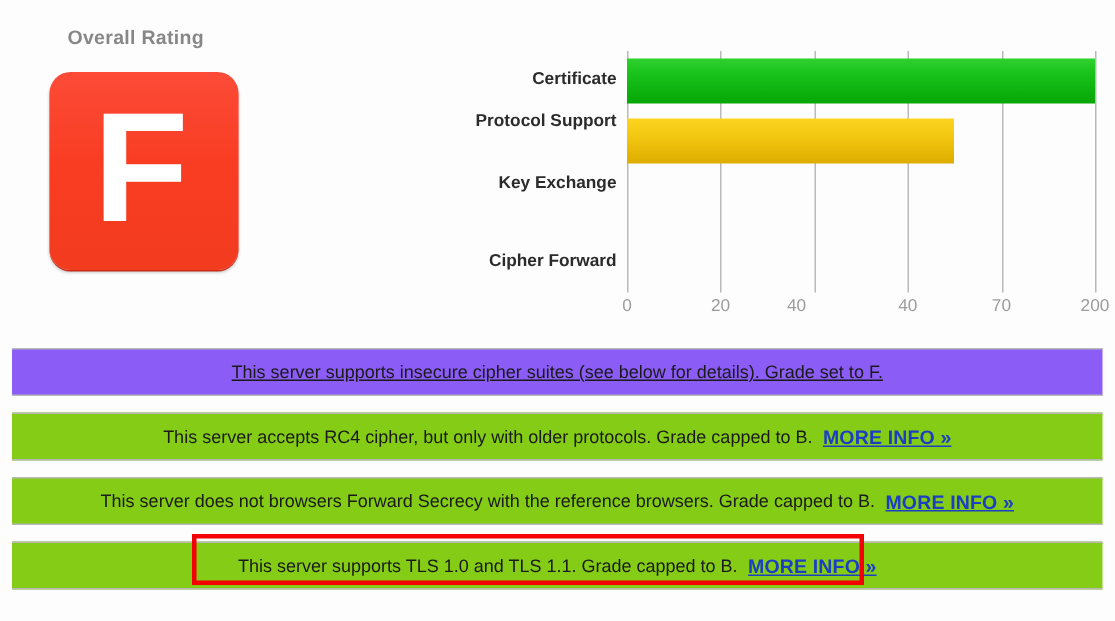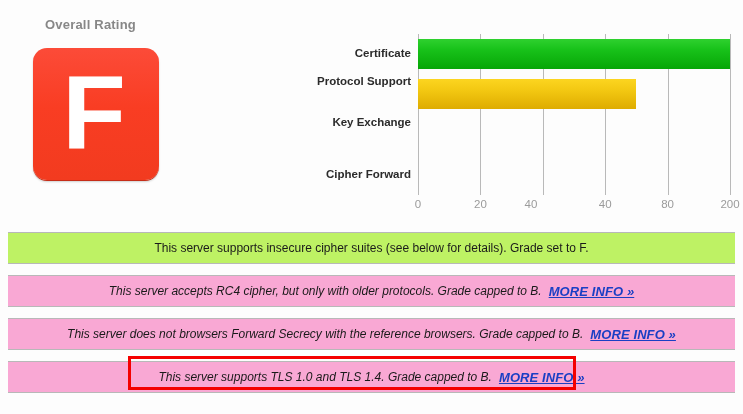--- a/index.html
+++ b/index.html
@@ -58,22 +58,22 @@
   #messages{position:absolute;left:0;top:232px;width:743px;}
   .msg-row{
     position:relative;
     margin:0 8px 11px 8px;
     height:30px;
     border-top:1px solid #b8b8b8;
     border-bottom:1px solid #b8b8b8;
     display:flex;align-items:center;justify-content:center;
     font-size:12px;color:#1a1a1a;
   }
-  .msg-row.pink{background:#bef264;}
-  .msg-row.orange{background:#f9a8d4;font-style:italic;}
+  .msg-row.pink{background:#8b5cf6;text-decoration:underline;}
+  .msg-row.orange{background:#84cc16;}
   .msg-text{white-space:nowrap;}
   .more-info{
     margin-left:7px;
     font-size:13px;font-weight:bold;letter-spacing:.1px;
     color:#1a3fc4;text-decoration:underline;cursor:pointer;
   }
   .msg-row.highlighted .hl-box{
     position:absolute;left:120px;top:-6px;width:448px;height:34px;
     border:3px solid #f40000;
     box-sizing:border-box;
@@ -105,35 +105,35 @@
       <div class="gridline" style="left: 249.6px;"></div>
       <div class="gridline" style="left: 312px;"></div>
       <div class="bar green" style="left: 0px; width: 312px; top: 5.125px;"></div>
       <div class="bar yellow" style="left: 0px; width: 218.4px; top: 45.375px;"></div>
     </div>
   <div id="tick-labels">
       <div class="tick-label" style="left: 8px;">0</div>
       <div class="tick-label" style="left: 70.4px;">20</div>
       <div class="tick-label" style="left: 121px;">40</div>
       <div class="tick-label" style="left: 195.2px;">40</div>
-      <div class="tick-label" style="left: 257.6px;">80</div>
+      <div class="tick-label" style="left: 257.6px;">70</div>
       <div class="tick-label" style="left: 320px;">200</div>
     </div>
 </div>
 
 <div id="messages">
     <div class="msg-row pink">
       <span class="msg-text">This server supports insecure cipher suites (see below for details). Grade set to F.</span>
     </div>
     <div class="msg-row orange">
       <span class="msg-text">This server accepts RC4 cipher, but only with older protocols. Grade capped to B.</span>
       <span class="more-info">MORE INFO »</span>
     </div>
     <div class="msg-row orange">
       <span class="msg-text">This server does not browsers Forward Secrecy with the reference browsers. Grade capped to B.</span>
       <span class="more-info">MORE INFO »</span>
     </div>
     <div class="msg-row orange highlighted">
-      <span class="msg-text">This server supports TLS 1.0 and TLS 1.4. Grade capped to B.</span>
+      <span class="msg-text">This server supports TLS 1.0 and TLS 1.1. Grade capped to B.</span>
       <span class="more-info">MORE INFO »</span>
       <div class="hl-box"></div>
     </div>
   </div>
 
 </body></html>

